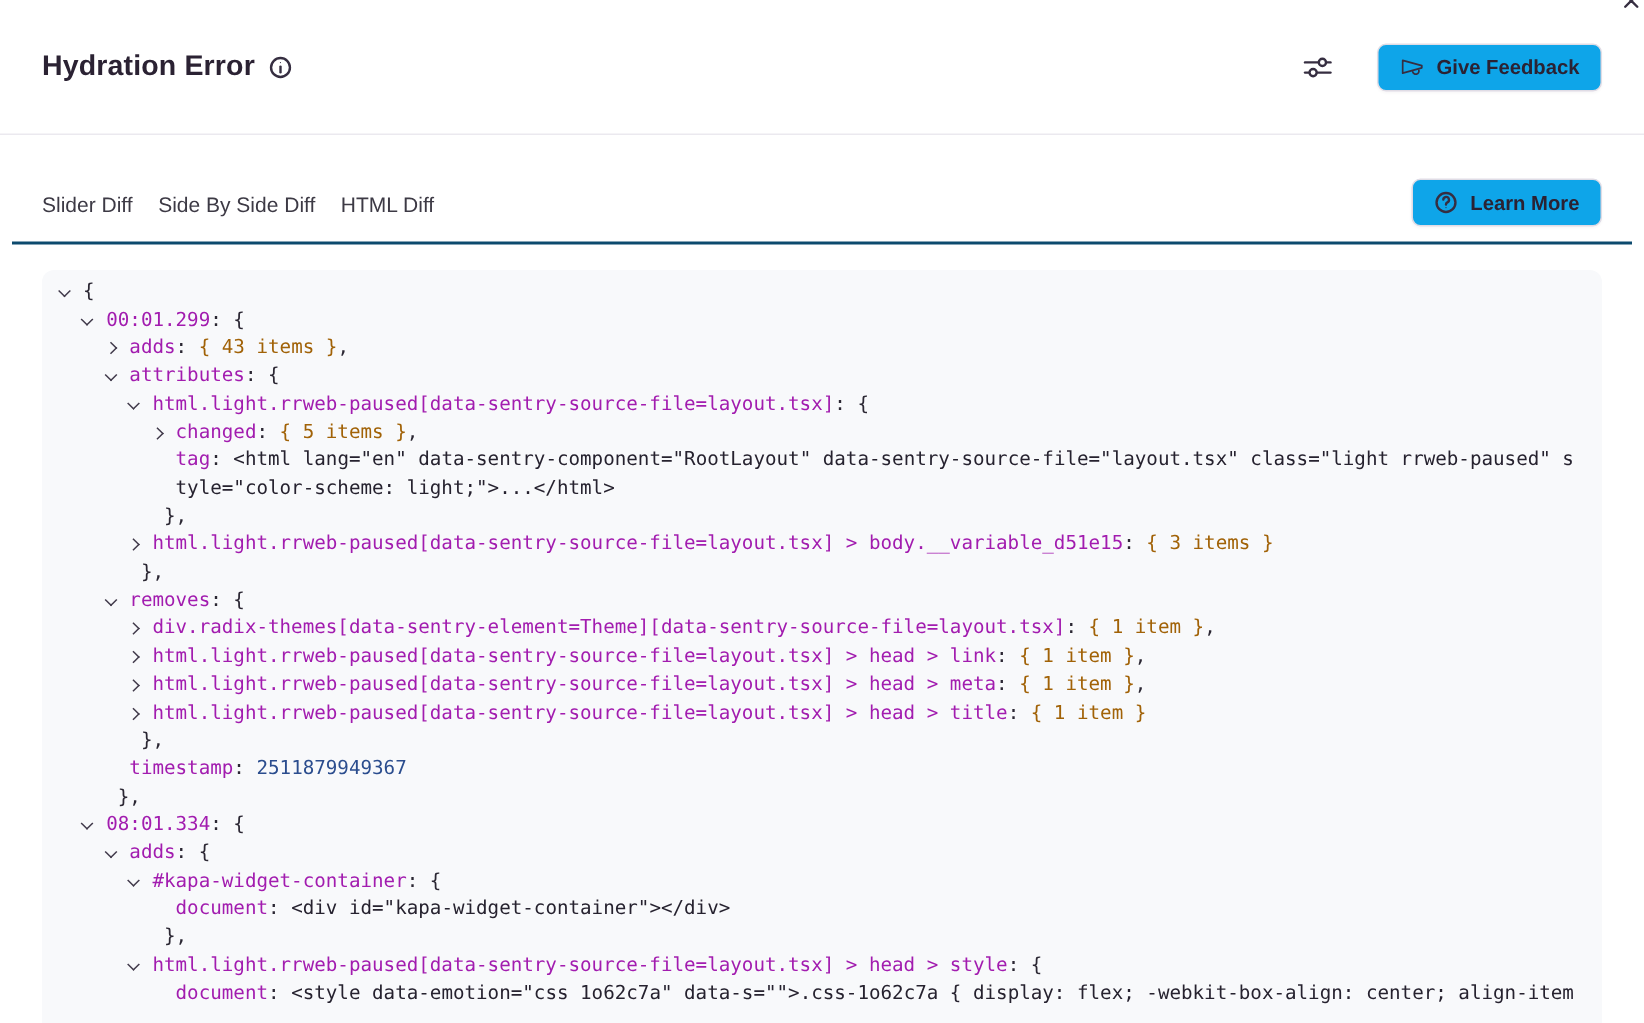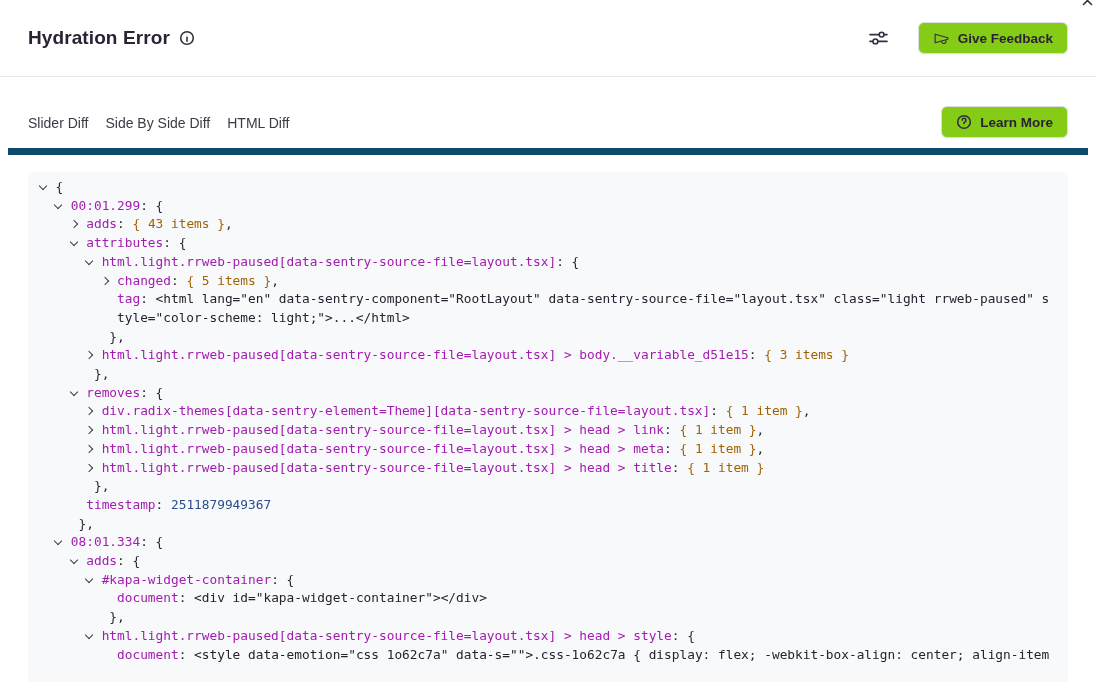--- a/index.html
+++ b/index.html
@@ -1,40 +1,40 @@
 <!DOCTYPE html>
 <html><head>
 <meta charset="utf-8">
 <style>
   * { margin:0; padding:0; box-sizing:border-box; }
   html,body { width:1096px; height:682px; overflow:hidden; background:#ffffff;
     font-family:"Liberation Sans", sans-serif; color:#2b2233; }
 
   
-  .header { height:77px; display:flex; align-items:center;
+  .header { height:90px; display:flex; align-items:center;
     padding:0 28px; border-bottom:1px solid #ebe9ef; }
   .title-wrap { display:flex; align-items:center; gap:9px; }
   .page-title { font-size:19px; font-weight:700; color:#2b2233; letter-spacing:.1px; }
   .icon-btn { background:none; border:none; cursor:pointer; display:flex; align-items:center; }
   .header-spacer { flex:1; }
-  .btn { display:inline-flex; align-items:center; gap:8px; background:#84cc16;
+  .btn { display:inline-flex; align-items:center; gap:8px; background:#0ea5e9;
     border:1px solid #e0dce5; border-radius:6px; height:32px; padding:0 14px;
     font-family:"Liberation Sans", sans-serif;
     font-size:13.5px; font-weight:700; color:#2b2233; cursor:pointer;
     box-shadow:0 1px 2px rgba(43,34,51,.04); white-space:nowrap; }
   .sliders-btn { margin-right:29px; }
   svg.ic { display:block; stroke:#362e41; fill:none; stroke-width:1.6;
     stroke-linecap:round; stroke-linejoin:round; }
 
   
   .corner-clip { position:absolute; top:0; right:0; width:16px; height:8px; overflow:hidden; }
   .corner-clip svg { position:absolute; top:-6px; right:2px; }
 
   
-  .tabbar { margin:20px 8px 0; padding:0 20px; border-bottom:7px solid #0c4a6e;
+  .tabbar { margin:20px 8px 0; padding:0 20px; border-bottom:2px solid #0c4a6e;
     display:flex; align-items:center; }
   .tab-list { display:flex; gap:17px; }
   .tab { position:relative; background:none; border:none; cursor:pointer;
     font-family:"Liberation Sans", sans-serif; font-size:14px; color:#3d3a45;
     padding:18px 0 17px; }
   .tab.active { color:#6c5fc7; }
   .tab.active::after { content:""; position:absolute; left:0; right:0; bottom:-1px;
     height:3px; border-radius:3px; background:#6c5fc7; }
   .tab-spacer { flex:1; }
   .tabbar .btn { margin-bottom:1px;text-align:right; }

